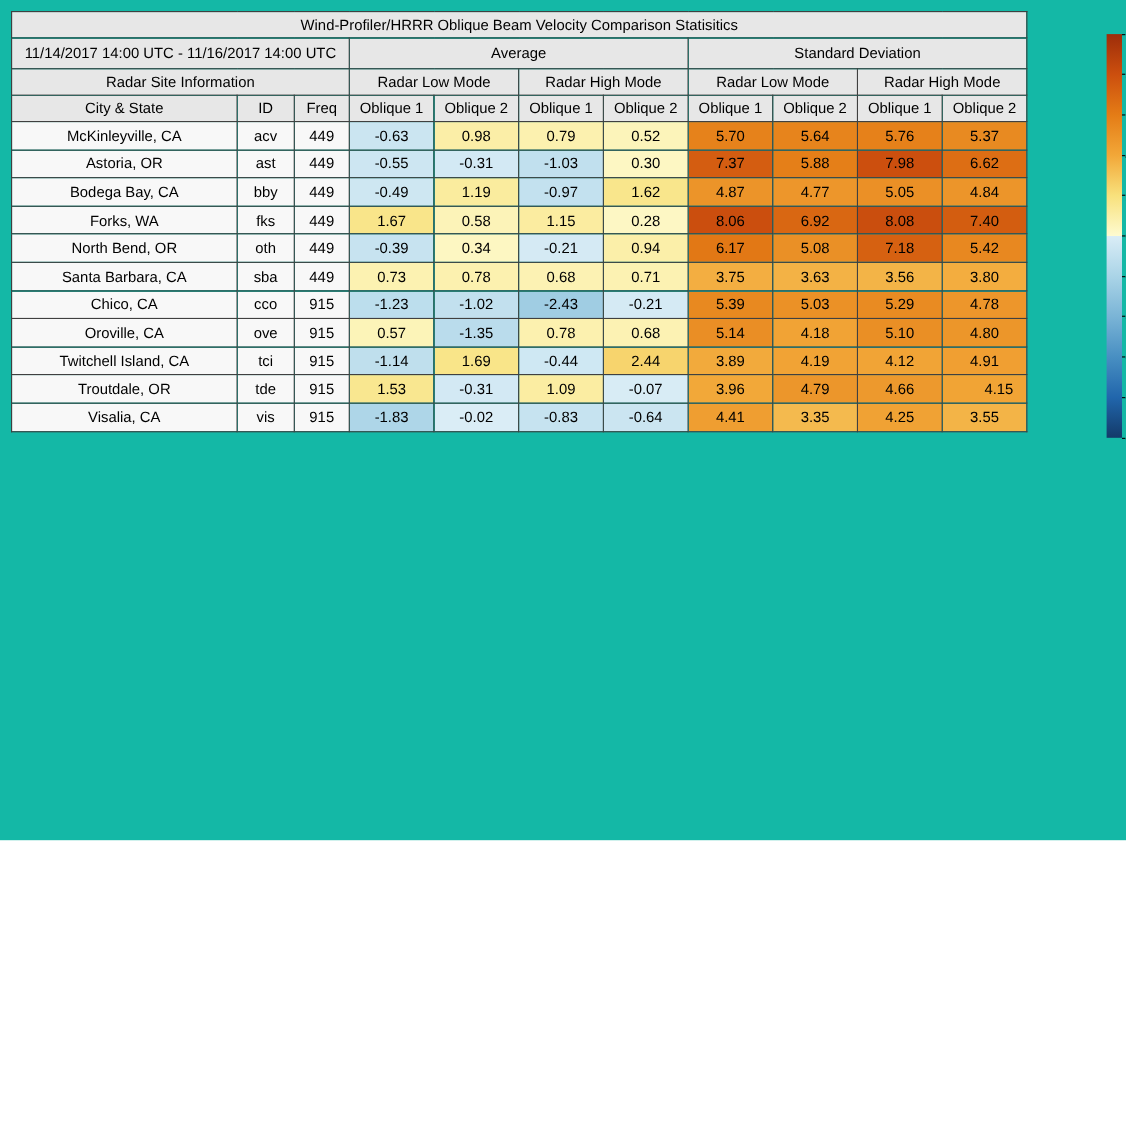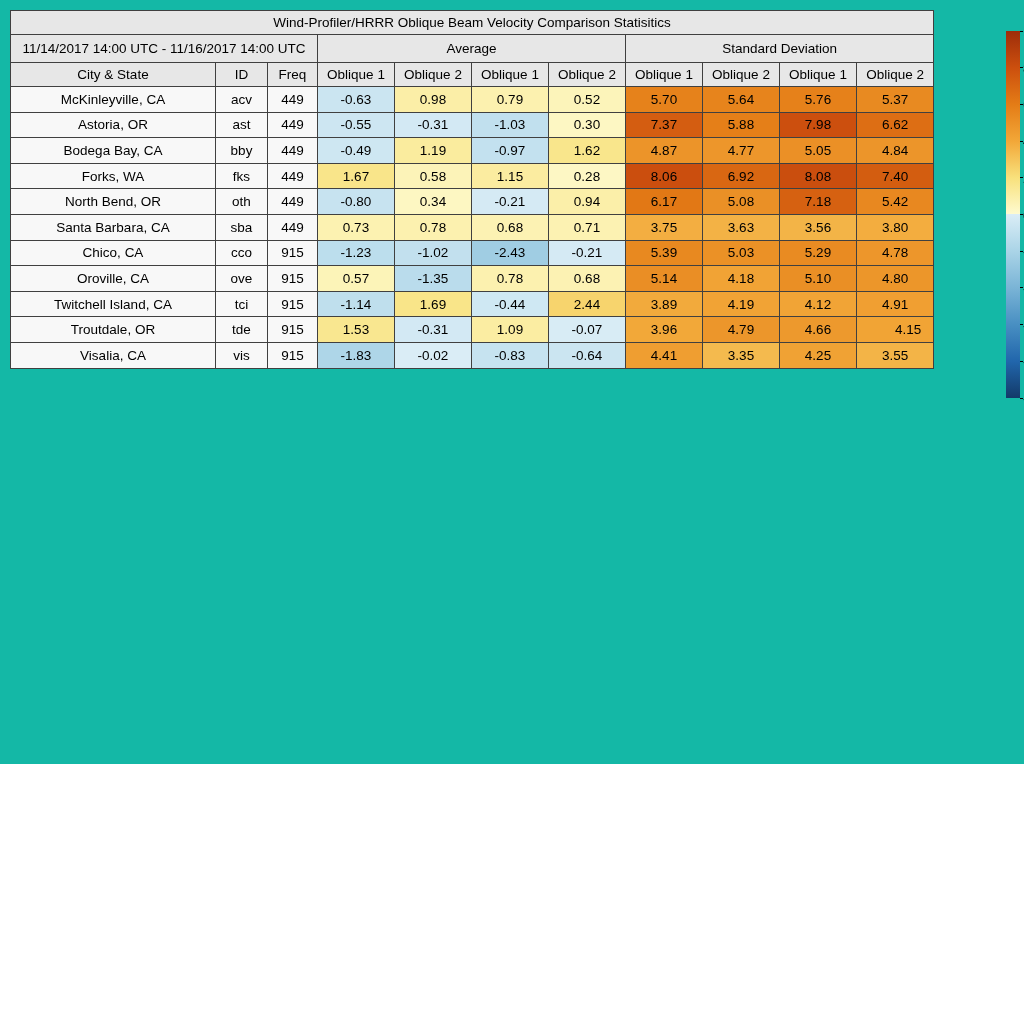--- a/index.html
+++ b/index.html
@@ -94,20 +94,27 @@
         <col style="width:77px">
     </colgroup>
     <thead>
       <tr class="r-title">
         <th colspan="11">Wind-Profiler/HRRR Oblique Beam Velocity Comparison Statisitics</th>
       </tr>
       <tr class="r-group1">
         <th colspan="3">11/14/2017 14:00 UTC - 11/16/2017 14:00 UTC</th>
         <th colspan="4">Average</th>
         <th colspan="4">Standard Deviation</th>
+      </tr>
+      <tr class="r-group2">
+        <th colspan="3">Radar Site Information</th>
+        <th colspan="2">Radar Low Mode</th>
+        <th colspan="2">Radar High Mode</th>
+        <th colspan="2">Radar Low Mode</th>
+        <th colspan="2">Radar High Mode</th>
       </tr>
       <tr class="r-cols">
         <th>City &amp; State</th>
         <th>ID</th>
         <th>Freq</th>
         <th>Oblique 1</th>
         <th>Oblique 2</th>
         <th>Oblique 1</th>
         <th>Oblique 2</th>
         <th>Oblique 1</th>
@@ -166,21 +173,21 @@
       <td style="background: rgb(253, 247, 196);">0.28</td>
       <td style="background: rgb(203, 78, 14);">8.06</td>
       <td style="background: rgb(217, 103, 18);">6.92</td>
       <td style="background: rgb(202, 78, 14);">8.08</td>
       <td style="background: rgb(211, 93, 16);">7.40</td>
     </tr>
         <tr>
       <td class="label-cell">North Bend, OR</td>
       <td class="label-cell">oth</td>
       <td class="label-cell">449</td>
-      <td style="background: rgb(199, 227, 240);">-0.80</td>
+      <td style="background: rgb(199, 227, 240);">-0.39</td>
       <td style="background: rgb(253, 247, 194);">0.34</td>
       <td style="background: rgb(213, 234, 244);">-0.21</td>
       <td style="background: rgb(251, 239, 169);">0.94</td>
       <td style="background: rgb(226, 120, 21);">6.17</td>
       <td style="background: rgb(234, 144, 38);">5.08</td>
       <td style="background: rgb(214, 97, 17);">7.18</td>
       <td style="background: rgb(232, 136, 32);">5.42</td>
     </tr>
         <tr>
       <td class="label-cell">Santa Barbara, CA</td>

